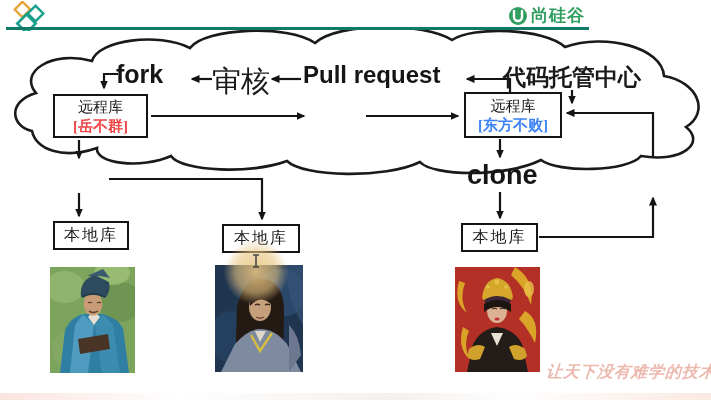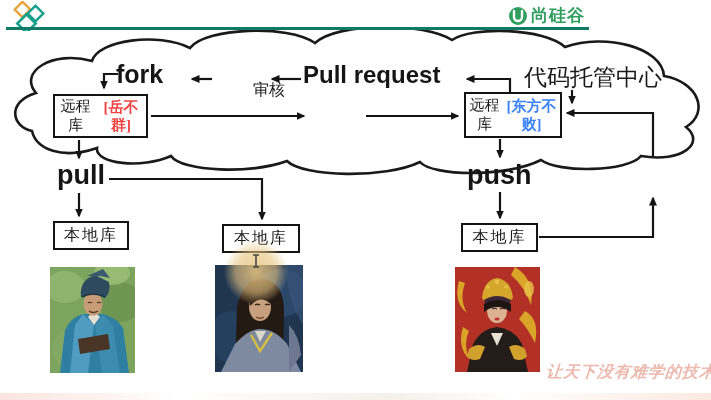--- a/index.html
+++ b/index.html
@@ -13,21 +13,21 @@
   .rule{position:absolute;left:6px;top:27px;right:0;height:3px;background:#117a66;}
   .brand{position:absolute;right:4px;top:4px;display:flex;align-items:center;gap:3px;}
   .brand-text{font-size:17px;font-weight:bold;color:#2f9e5f;letter-spacing:1px;}
   
   .diagram-svg{position:absolute;left:0;top:0;z-index:1;}
   .lbl{position:absolute;z-index:3;white-space:nowrap;}
   .en{font-weight:600;color:#151515;}
   .cn{font-family:"Liberation Serif","DejaVu Serif",serif;color:#1a1a1a;}
   .repo-box{
     position:absolute;z-index:4;background:#fff;border:2.5px solid #141414;
-    box-sizing:border-box;display:flex;flex-direction:row;align-items:center;
+    box-sizing:border-box;display:flex;flex-direction:column;align-items:center;
     justify-content:center;text-align:center;
   }
   .repo-title{font-size:15px;line-height:19px;}
   .repo-owner{font-size:15px;line-height:18px;font-weight:bold;}
   .local-box{
     position:absolute;z-index:4;background:#fff;border:2.5px solid #141414;
     box-sizing:border-box;display:flex;align-items:center;justify-content:center;
     font-size:16px;letter-spacing:2px;
   }
   
@@ -97,25 +97,24 @@
       <path d="M 79 193 L 79 216" marker-end="url(#ah)"></path>
       <path d="M 109 179 L 262 179 L 262 219" marker-end="url(#ah)"></path>
       <path d="M 500 139 L 500 157" marker-end="url(#ah)"></path>
       <path d="M 500 192 L 500 218" marker-end="url(#ah)"></path>
       <path d="M 539 237 L 653 237 L 653 198" marker-end="url(#ah)"></path>
       <path d="M 653 156 L 653 113 L 567 113" marker-end="url(#ah)"></path>
     </g>
   </svg>
 
   <span class="lbl en" style="left:116px;top:60px;font-size:25px;">fork</span>
-  <span class="lbl cn" style="left:212px;top:80px;font-size:16px;margin-left:41px;">审核</span>
+  <span class="lbl cn" style="left:212px;top:62px;font-size:29px;">审核</span>
   <span class="lbl en" style="left:303px;top:61px;font-size:24px;">Pull request</span>
-  <span class="lbl cn" style="left:524px;top:62px;font-size:23px;">代码托管中心</span>
-  <span class="lbl en" style="left:57px;top:160px;font-size:27px;">pull</span>
-  <span class="lbl en" style="left:467px;top:160px;font-size:27px;">push</span>
+  <span class="lbl cn" style="left:503px;top:62px;font-size:23px;font-weight:bold;">代码托管中心</span>
+  <span class="lbl en" style="left:467px;top:160px;font-size:27px;">clone</span>
 
   <div class="repo-box" style="left:53px;top:94px;width:95px;height:44px;">
     <span class="repo-title cn">远程库</span>
     <span class="repo-owner cn" style="color: #ef4444;">[岳不群]</span>
   </div>
   <div class="repo-box" style="left:464px;top:92px;width:98px;height:46px;">
     <span class="repo-title cn">远程库</span>
     <span class="repo-owner cn" style="color: #3b82f6;">[东方不败]</span>
   </div>
 

